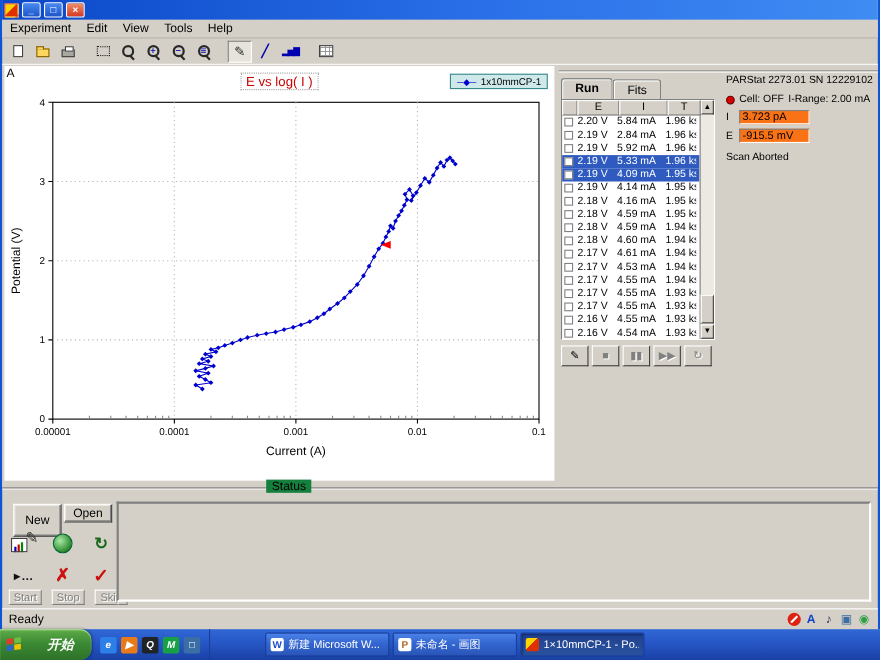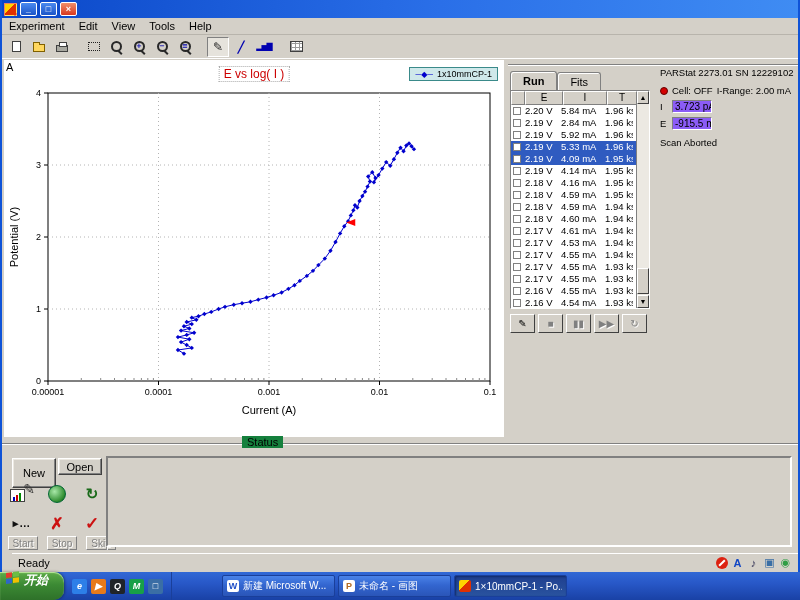--- a/index.html
+++ b/index.html
@@ -68,21 +68,21 @@
 .transport{position:absolute;left:508px;top:255px;display:flex;gap:3px}
 .trbtn{width:25px;height:19px;background:#d4d0c8;border:1px solid;border-color:#fff #404040 #404040 #fff;display:flex;align-items:center;justify-content:center;padding:0}
 .trg{font-size:10px;line-height:10px}
 .trbtn.dis .trg{color:#808080;text-shadow:1px 1px 0 #fff}
 
 .instrument{position:absolute;left:658px;top:8px;width:142px;font-size:9.5px;white-space:nowrap}
 .inst-model{margin-bottom:7px}
 .inst-row{display:flex;align-items:center;gap:4px;margin-bottom:4px}
 .led{width:8px;height:8px;border-radius:50%;background:#d40000;border:1px solid #660000;flex:none}
 .inst-lbl{width:8px}
-.fld{width:40px;height:13px;background:#8b5cf6;border:1px solid;border-color:#808080 #fff #fff #808080;padding:0 2px;font-size:10px;line-height:12px;overflow:hidden}
+.fld{width:64px;height:13px;background:#f97316;border:1px solid;border-color:#808080 #fff #fff #808080;padding:0 2px;font-size:10px;line-height:12px;overflow:hidden}
 .inst-scan{margin-top:7px}
 
 .status-group{position:absolute;left:0;top:443px;right:0;height:110px;border-top:1px solid #808080;box-shadow:inset 0 1px 0 #fff}
 .status-caption{position:absolute;left:240px;top:-8px;background:#15803d;padding:0 5px;font-size:11px}
 .btn{background:#d4d0c8;border:1px solid;border-color:#fff #404040 #404040 #fff;box-shadow:inset -1px -1px 0 #808080,inset 1px 1px 0 #ece9e2;font-size:11px;padding:0}
 .new-btn{position:absolute;left:10px;top:14px;width:44px;height:30px}
 .open-btn{position:absolute;left:56px;top:14px;width:44px;height:17px}
 #action-icons{position:absolute;left:6px;top:38px;width:106px;display:flex;flex-wrap:wrap;gap:5px 7px}
 .abtn{width:28px;height:24px;background:transparent;border:none;position:relative;padding:0}
 .aicon{display:flex;align-items:center;justify-content:center;width:100%;height:100%;position:relative}
@@ -90,30 +90,30 @@
 .ai-pen{position:absolute;right:1px;top:-1px;font-size:14px;color:#303030}
 .ai-globe{width:18px;height:18px;border-radius:50%;border:1px solid #063;background:radial-gradient(circle at 35% 35%,#a8e8a8,#2e8b2e 70%,#0c4a0c)}
 .ai-cycle{font-size:15px;font-weight:bold;color:#1a6a1a}
 .ai-dots{font-size:11px;font-weight:bold;color:#111;letter-spacing:1px}
 .ai-x{font-size:16px;font-weight:bold;color:#cc1111}
 .ai-v{font-size:17px;font-weight:bold;color:#cc1111}
 .run-ctrl{position:absolute;left:6px;top:92px;display:flex;gap:9px}
 .rc-btn{width:30px;height:14px;font-size:10px;color:#808080;text-shadow:1px 1px 0 #fff;background:#d4d0c8;border:1px solid;border-color:#fff #808080 #808080 #fff;padding:0}
 .status-display{position:absolute;left:104px;top:12px;right:6px;bottom:6px;border:2px solid;border-color:#808080 #fff #fff #808080;background:#d4d0c8}
 
-.statusbar{position:absolute;left:10px;top:553px;right:0;height:19px;background:#d4d0c8;border-top:1px solid #fff}
+.statusbar{position:absolute;left:0;top:553px;right:0;height:19px;background:#d4d0c8;border-top:1px solid #fff}
 .sb-ready{position:absolute;left:6px;top:3px}
 .coords{position:absolute;left:468px;top:2px;width:182px;height:15px;border:1px solid;border-color:#808080 #fff #fff #808080;font-size:10px;line-height:13px;padding:0 4px;white-space:nowrap;overflow:hidden}
 #sb-tray{position:absolute;right:6px;top:2px;display:flex;gap:3px;align-items:center}
 .sbicon{width:13px;height:13px;display:flex;align-items:center;justify-content:center;font-size:11px;font-weight:bold}
 .sb-no{width:12px;height:12px;border-radius:50%;background:#dd2211;position:relative}
 .sb-no::after{content:"";position:absolute;left:2px;top:5px;width:8px;height:2px;background:#fff;transform:rotate(-45deg)}
 
 .taskbar{position:absolute;left:0;top:572px;width:800px;height:28px;background:linear-gradient(#3168d5,#2858c8 40%,#1941a5);display:flex;align-items:center}
-.start{height:28px;padding:0 16px 0 6px;border:none;border-radius:0 10px 10px 0;background:linear-gradient(#5eac48,#3c8a34 45%,#2e7129);color:#fff;font-weight:bold;font-size:12px;font-style:italic;display:flex;align-items:flex-start;gap:4px;box-shadow:inset 0 1px 1px #bfe8a0,1px 0 3px rgba(0,0,0,.4)}
+.start{height:28px;padding:0 16px 0 6px;border:none;border-radius:0 10px 10px 0;background:linear-gradient(#5eac48,#3c8a34 45%,#2e7129);color:#fff;font-weight:bold;font-size:12px;font-style:italic;display:flex;align-items:center;gap:23px;box-shadow:inset 0 1px 1px #bfe8a0,1px 0 3px rgba(0,0,0,.4)}
 .winflag{width:14px;height:13px;display:grid;grid-template-columns:6px 6px;grid-template-rows:5px 5px;gap:1px;transform:skewY(-8deg)}
 .winflag i{display:block}
 .winflag i:nth-child(1){background:#e23b2e}.winflag i:nth-child(2){background:#6cbe45}
 .winflag i:nth-child(3){background:#2e66c8}.winflag i:nth-child(4){background:#f2c100}
 .quicklaunch{display:flex;align-items:center;gap:4px;padding:0 8px;border-right:1px solid #1a3f9a;height:100%}
 .qlbtn{width:15px;height:15px;border:none;border-radius:2px;color:#fff;font-size:9px;font-weight:bold;line-height:15px;text-align:center;padding:0;font-style:italic}
 .tasks{display:flex;gap:3px;padding:0 4px;margin-left:46px;flex:1;height:100%;align-items:center;overflow:hidden}
 .taskbtn{width:113px;height:22px;border:1px solid #1a3f9a;border-radius:2px;background:linear-gradient(#4a82e8,#3366d0 45%,#2a55b8);color:#fff;font-size:10px;display:flex;align-items:center;gap:4px;padding:0 4px;overflow:hidden;flex:none}
 .taskbtn.active{background:linear-gradient(#1f3f8f,#29539f);box-shadow:inset 1px 1px 2px #102a6a}
 .ticon{width:12px;height:12px;border-radius:2px;font-size:9px;font-weight:bold;text-align:center;line-height:12px;flex:none}

